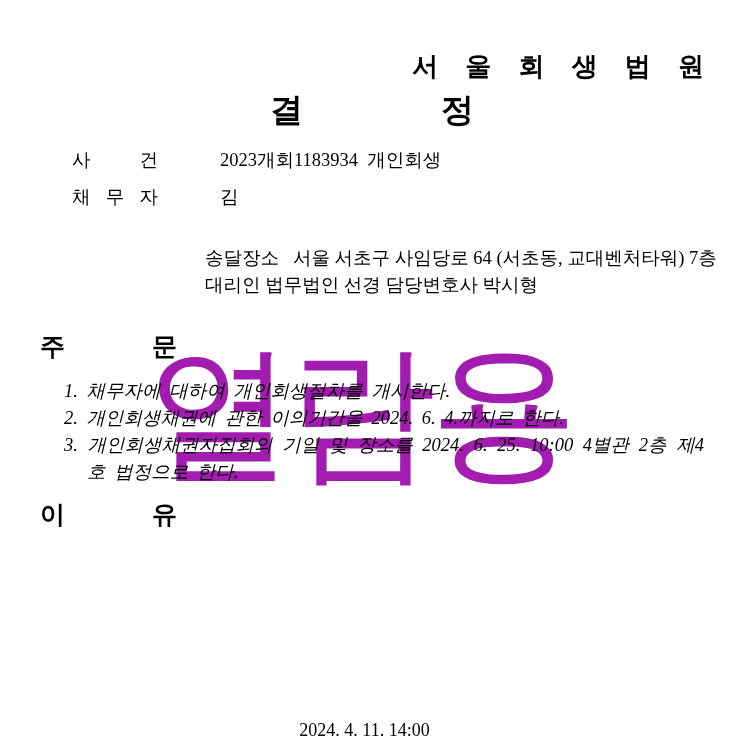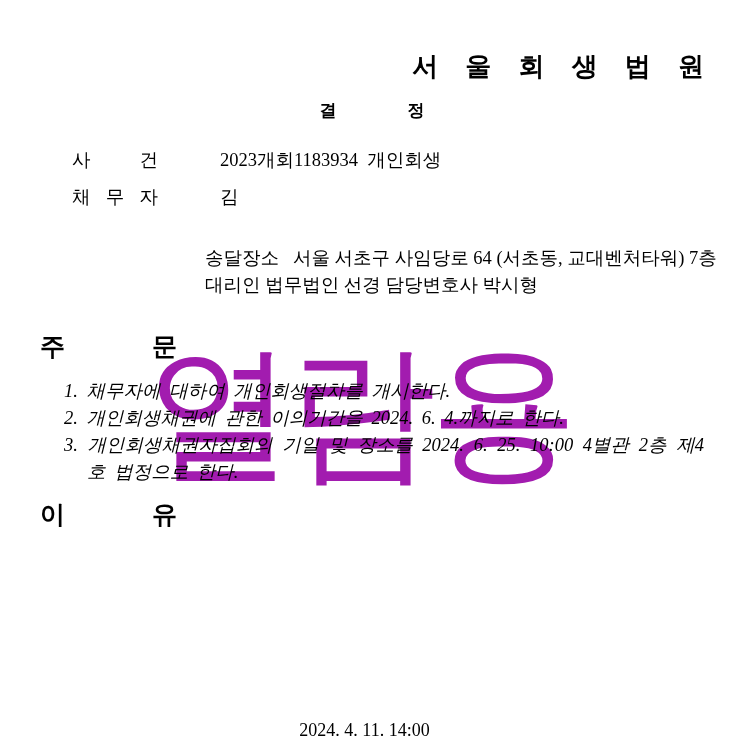--- a/index.html
+++ b/index.html
@@ -36,21 +36,21 @@
     font-family: "DejaVu Sans", "Liberation Sans", sans-serif;
     font-weight: bold;
     font-size: 26px;
     line-height: 28px;
     text-align: right;
     white-space: pre;
   }
   .doc-type {
     font-family: "DejaVu Sans", "Liberation Sans", sans-serif;
     font-weight: bold;
-    font-size: 17px;
+    font-size: 33px;
     line-height: 26px;
     text-align: center;
     white-space: pre;
     margin-top: 17px;
   }
   .case-rows { margin-top: 27px; font-size: 18.5px; }
   .case-row { display: flex; margin-left: 32px; line-height: 21px; }
   .case-row + .case-row { margin-top: 16px; }
   .case-label {
     display: inline-block;

